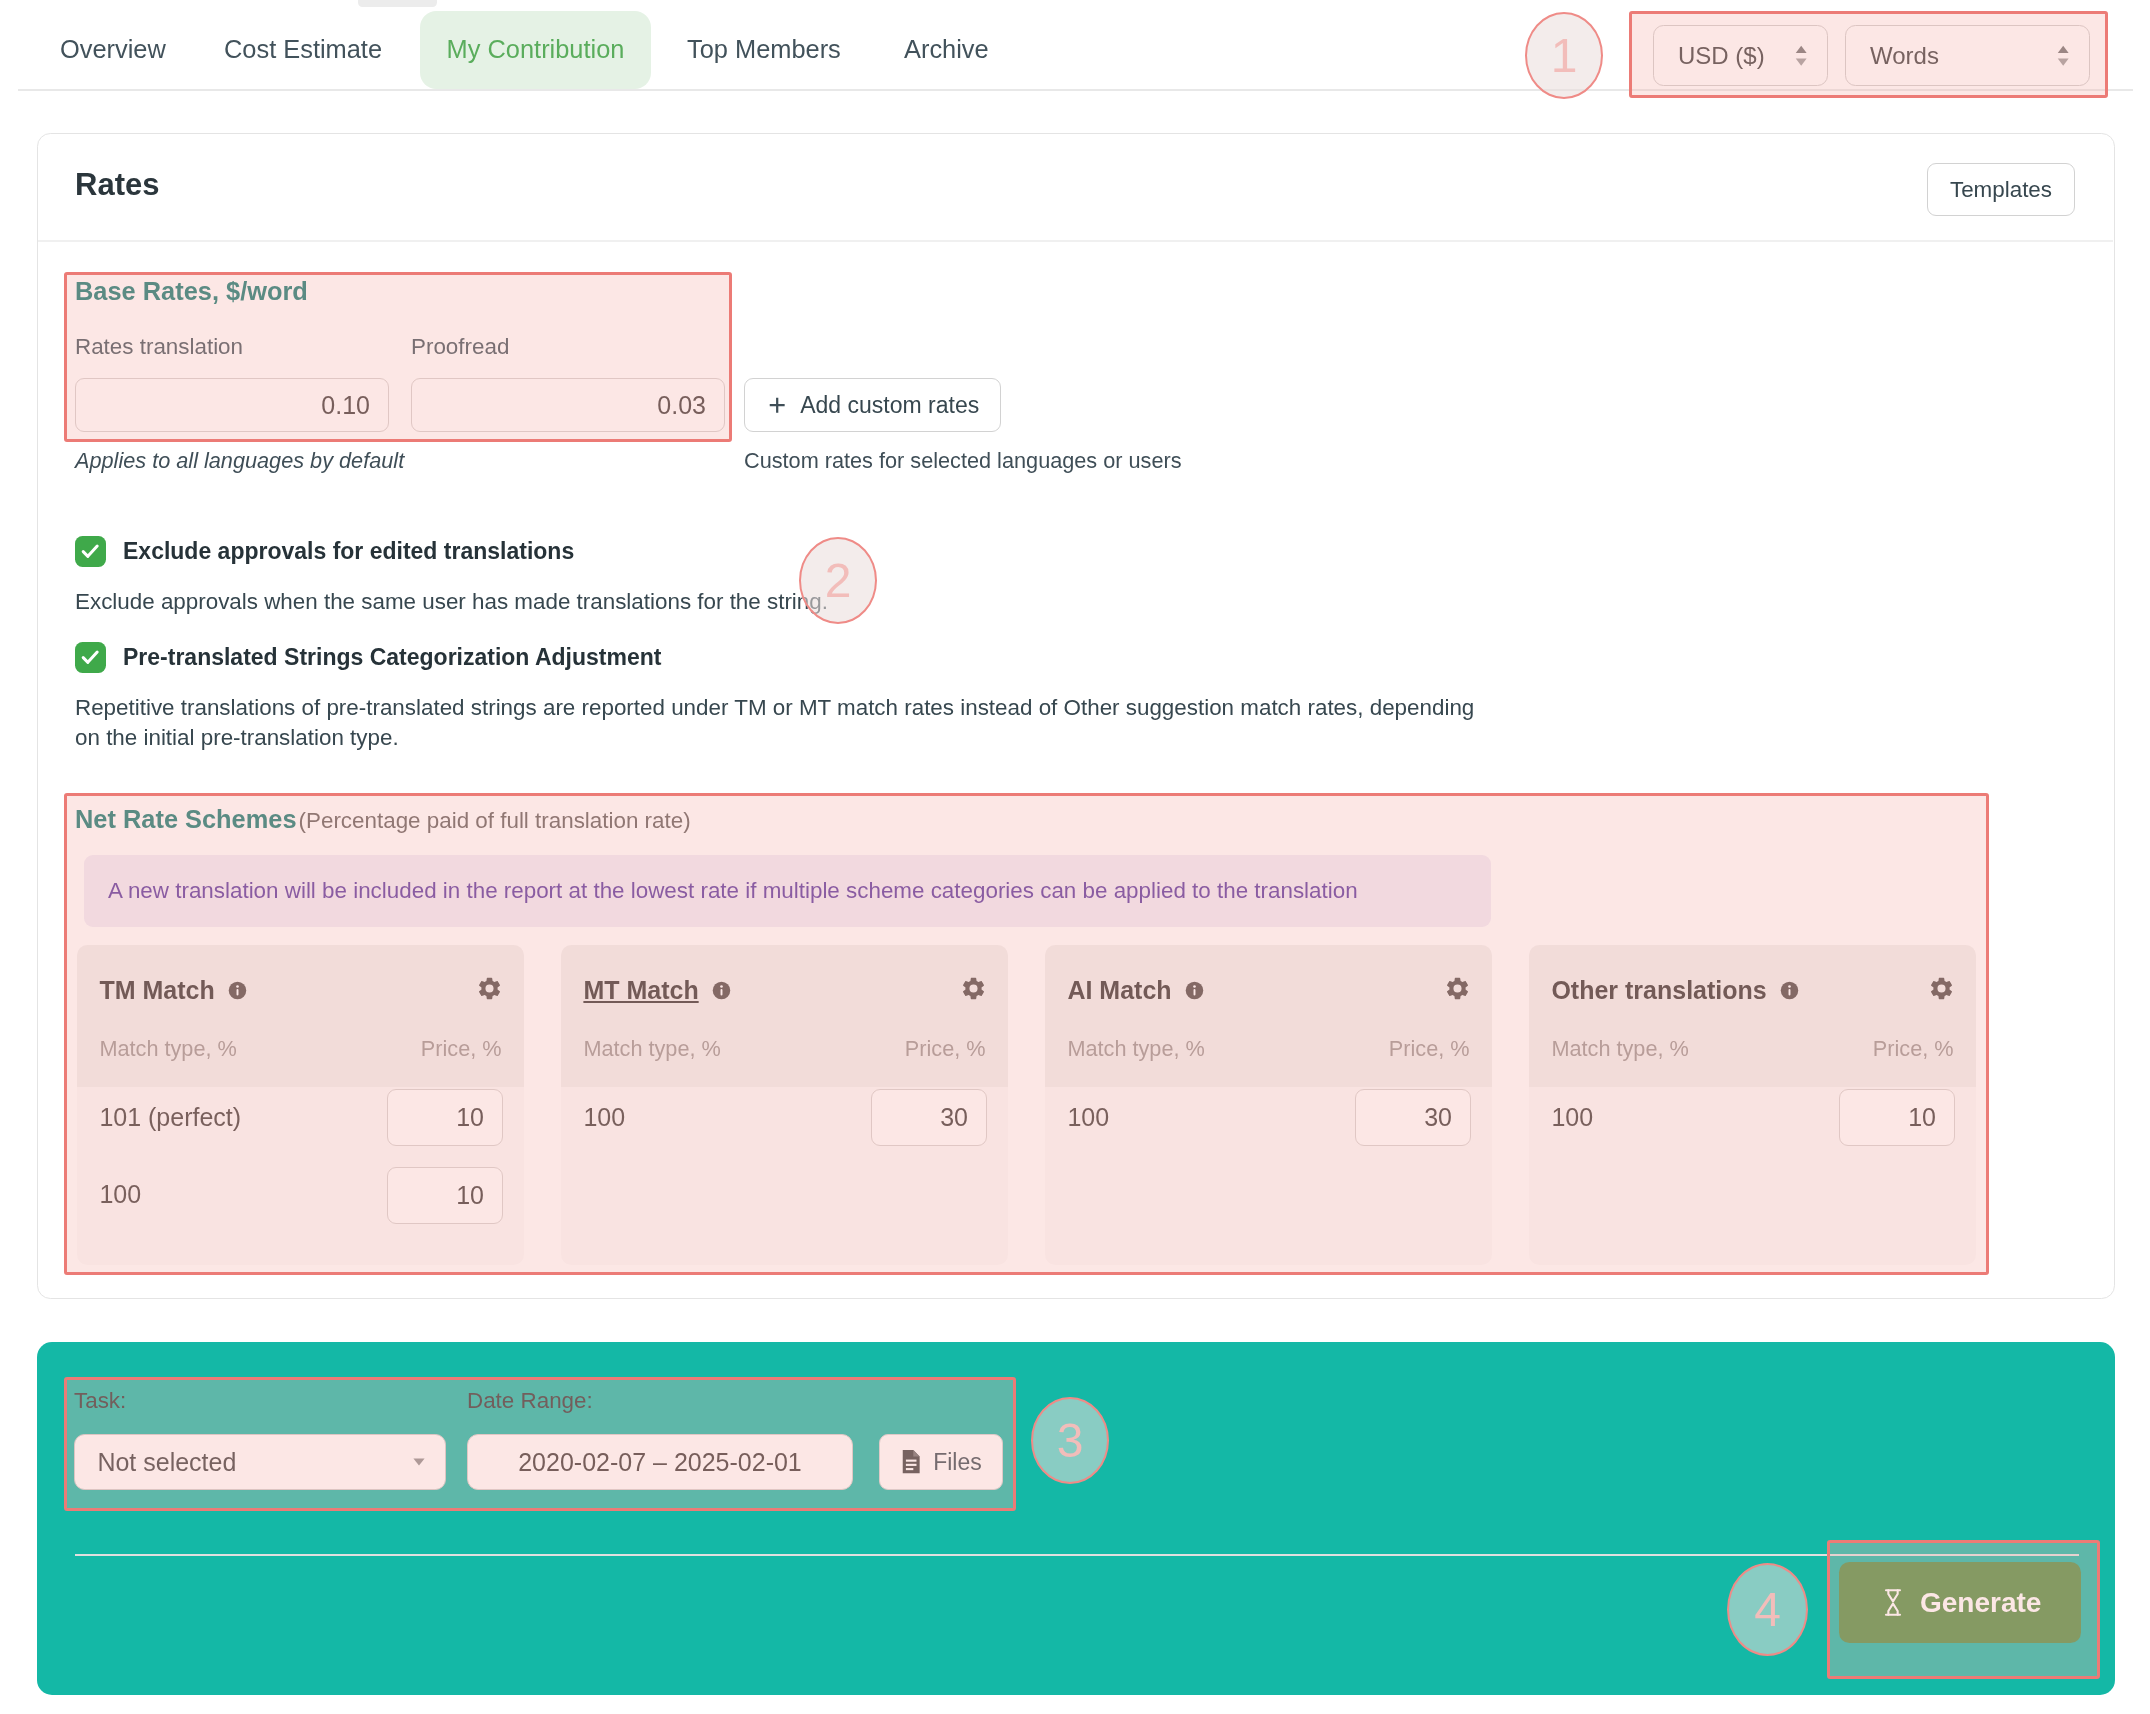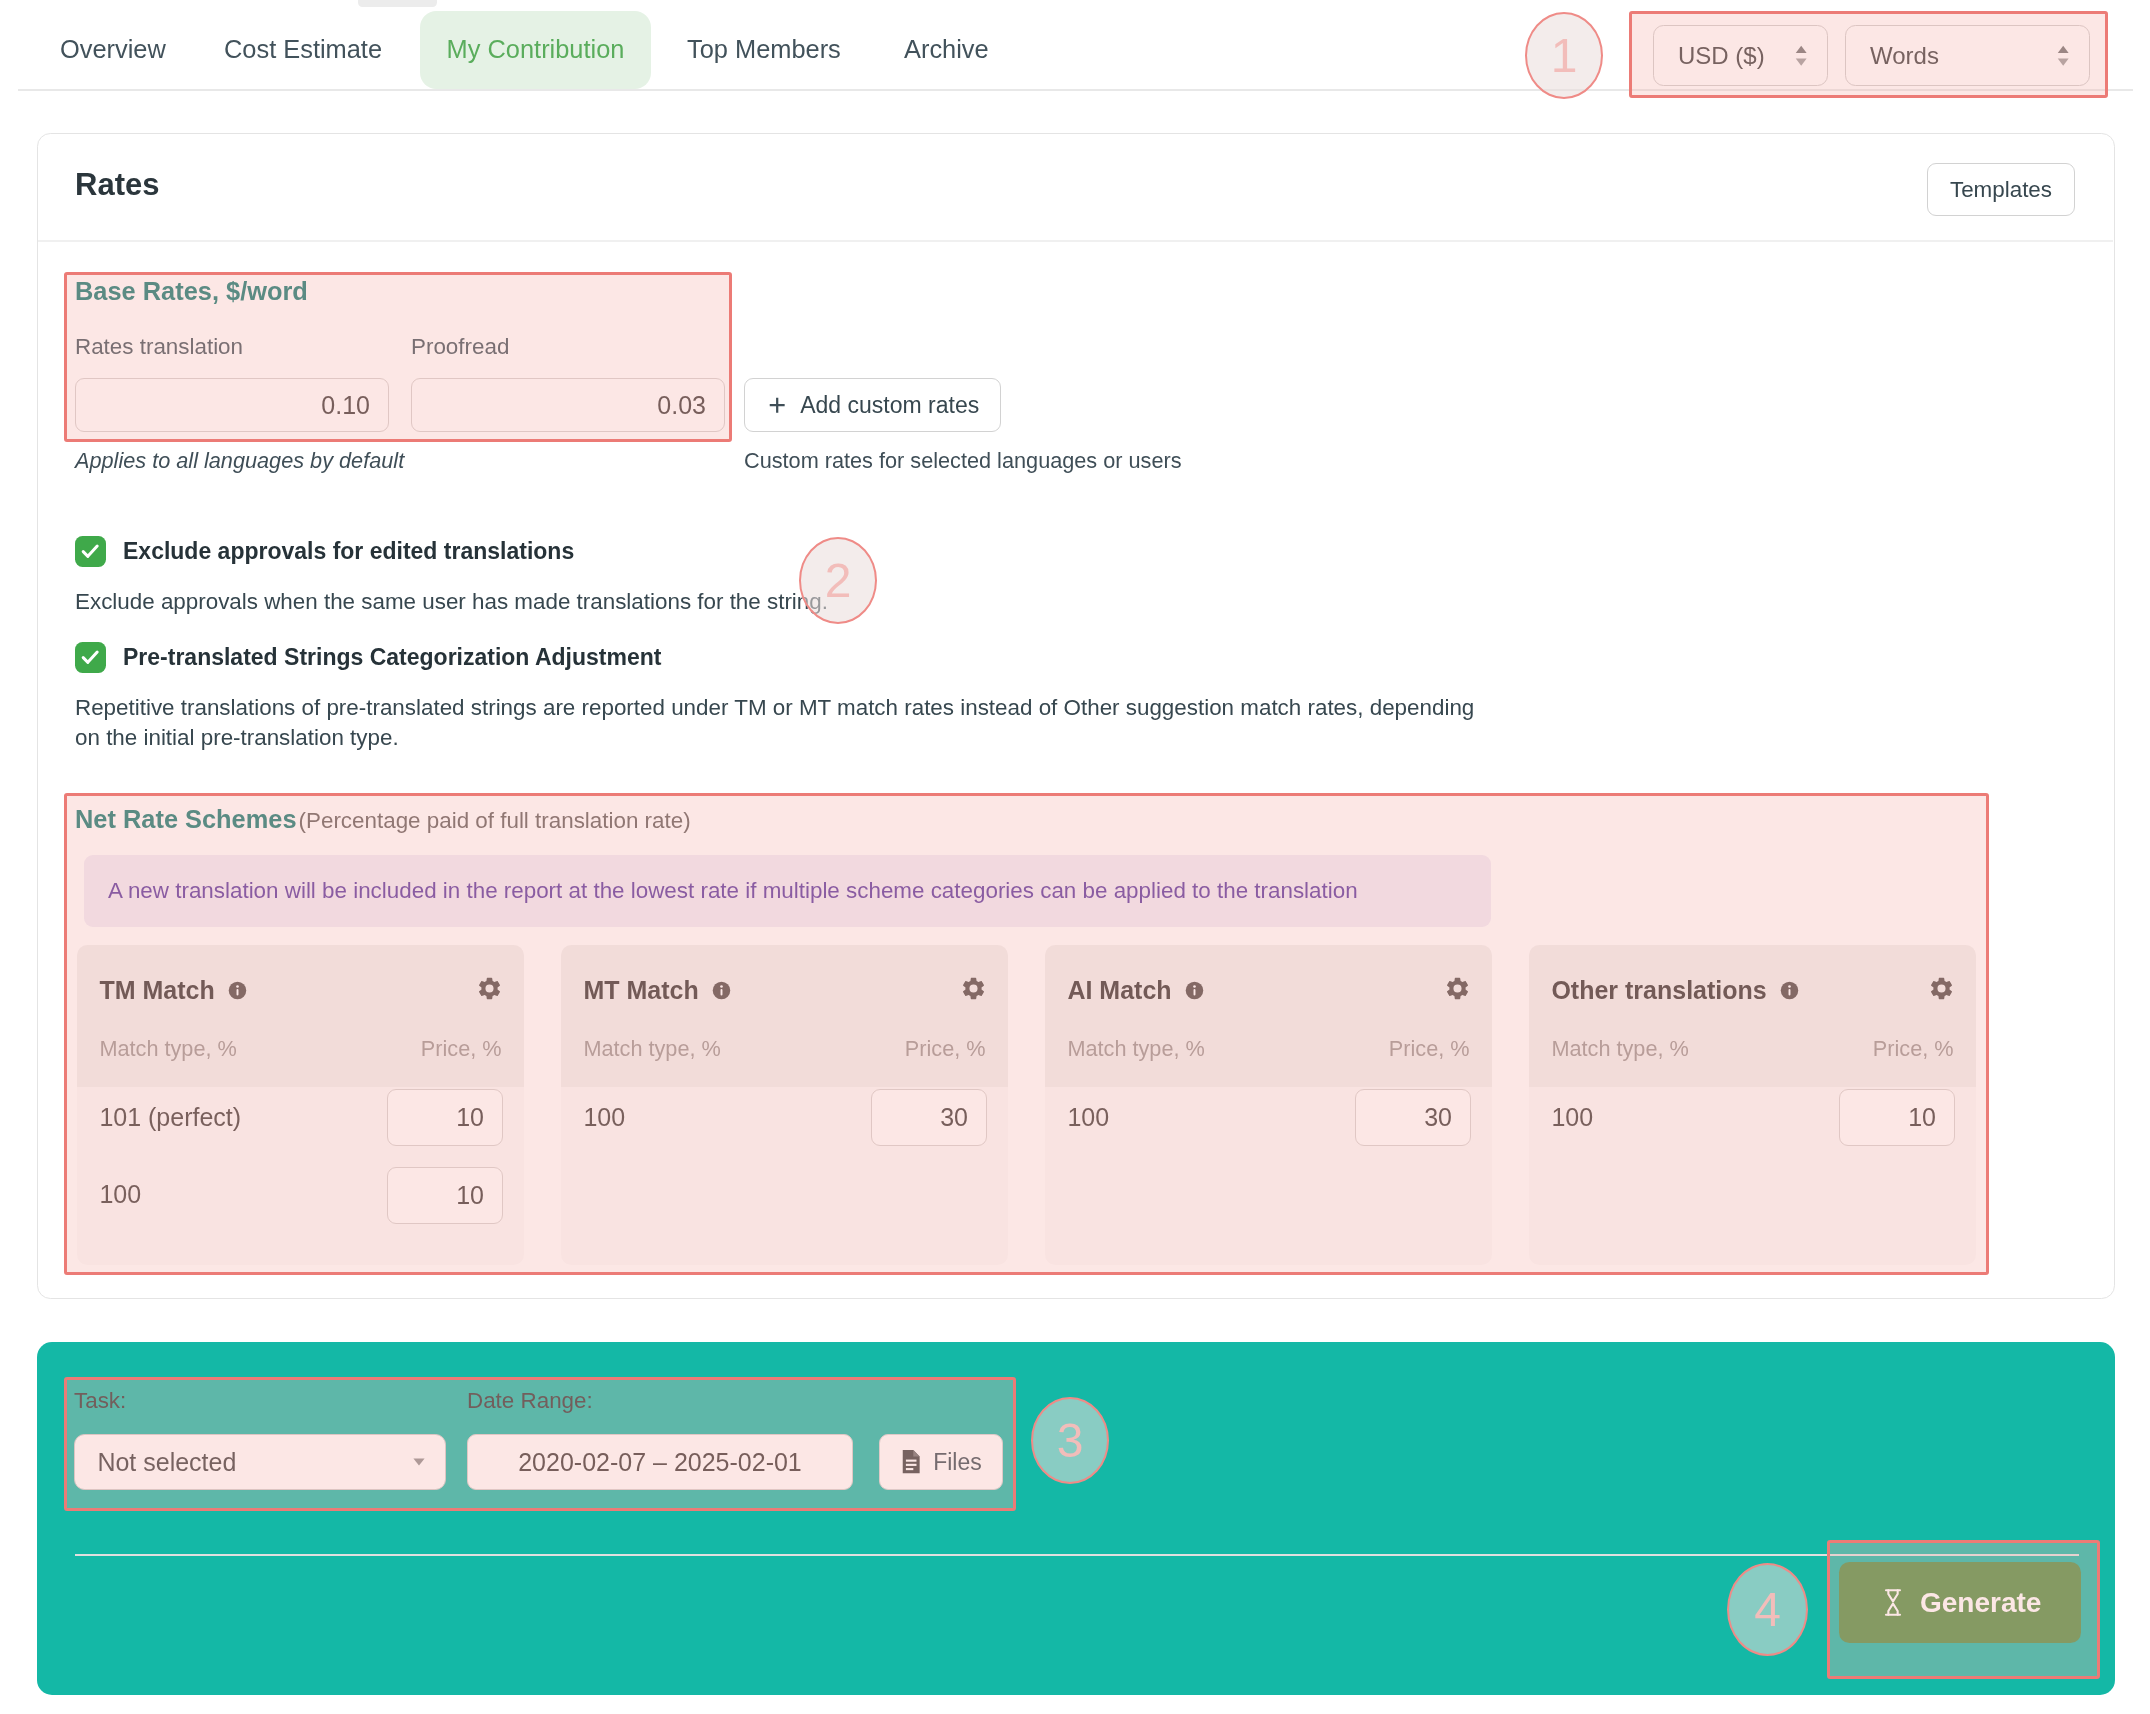--- a/index.html
+++ b/index.html
@@ -11,21 +11,21 @@
   
   .tab { font-size:25.4px; color:#42525b; white-space:nowrap; cursor:pointer; }
   .tab-pill { background:#e5f2e5; border-radius:16.4px; text-align:center; }
   .tab-active { color:#5aad5c; }
   .nav-divider { background:#e8e8e8; }
 
   
   .select-box { background:#fff; border:1.5px solid #cfcccb; border-radius:10.5px; display:flex; align-items:center; font-size:24px; color:#3a3a3a; }
   .btn { background:#fff; border:1.5px solid #d2d2d2; border-radius:9px; display:flex; align-items:center; justify-content:center; font-size:22.4px; color:#37474f; cursor:pointer; }
   input.field { border:1.5px solid #d6d0ce; border-radius:9px; background:#fff; font-family:"Liberation Sans",sans-serif; font-size:25px; color:#3a3432; text-align:right; padding:0 18px; width:100%; height:100%; outline:none; }
-  input.field.center { text-align:center; padding:0 7.5px; }
+  input.field.center { text-align:center; padding:0 7.5px;border-radius:11px; }
 
   
   .card { background:#fff; border:1.5px solid #e4e4e4; border-radius:13.4px; }
   .card-title { font-size:31px; font-weight:bold; color:#2b363c; }
   .sec-heading { font-size:25.4px; font-weight:bold; color:#0f766e; }
   .label { font-size:22.4px; color:#3d4d55; }
   .helper { font-size:21.7px; color:#3f4e57; }
   .desc { font-size:22.4px; color:#37474f; line-height:30px; }
   .chk { width:31px; height:31px; border-radius:7.5px; background:#3fa94a; display:flex; align-items:center; justify-content:center; }
   .chk-label { font-size:23px; font-weight:bold; color:#263238; line-height:31px; white-space:nowrap; }
@@ -171,21 +171,21 @@
         <input class="field" type="text" value="10" style="">
       </div>
       <div class="abs row-label" style="left:22.4px; top:234px;">100</div>
       <div class="abs" style="right:21px; top:222px; width:116px; height:57px;">
         <input class="field" type="text" value="10" style="">
       </div>
     </div>
 
     <div class="abs match-card" style="left:523px; top:811px; width:447px; height:320px;">
       <div class="match-head">
-        <div class="abs match-title" style="left:22.4px; top:31px;">
+        <div class="abs match-title" style="left:22.4px; top:31px;text-decoration:underline;">
           <span>MT Match</span>
           <span style="display:flex;">
             <svg width="21" height="21" viewBox="0 0 24 24">
                 <circle cx="12" cy="12" r="10" fill="#4c4340"></circle>
                 <circle cx="12" cy="7.4" r="1.5" fill="#fff"></circle>
                 <rect x="10.9" y="10.2" width="2.2" height="7.4" rx="1.1" fill="#fff"></rect>
               </svg>
           </span>
         </div>
         <span class="abs" style="right:21px; top:30px; display:flex;">

